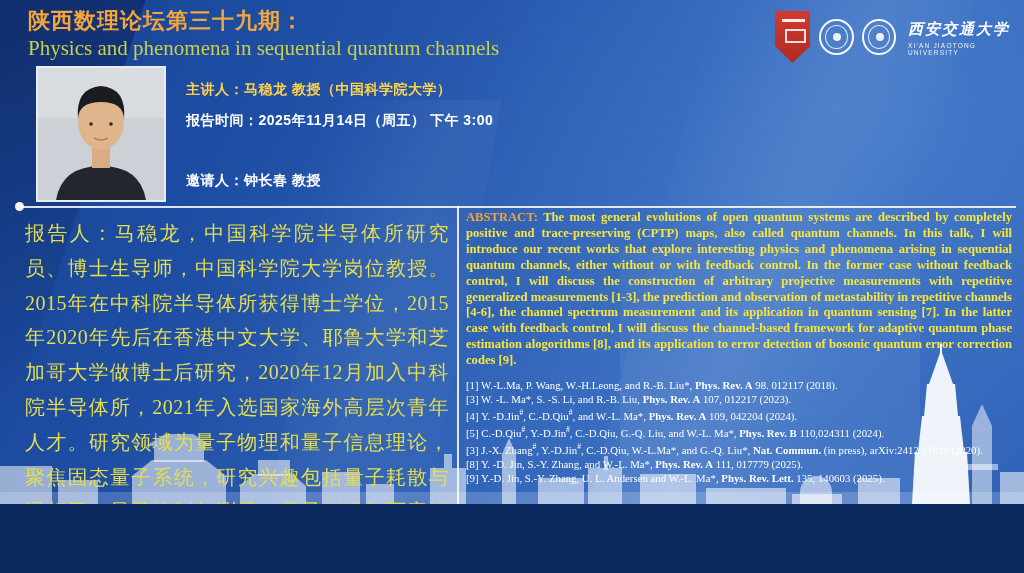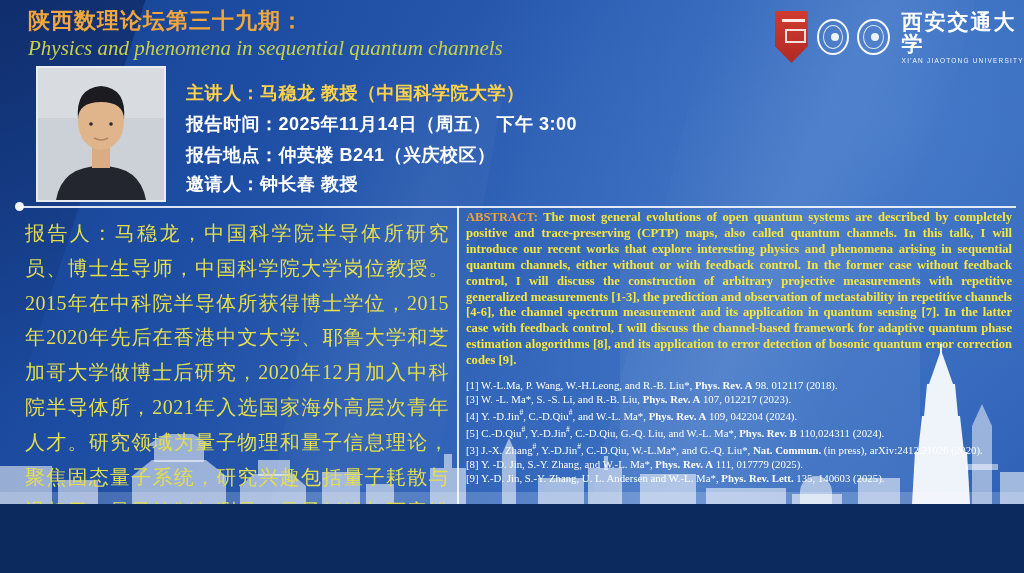--- a/index.html
+++ b/index.html
@@ -20,43 +20,43 @@
     transform:skewX(-14deg);}
   .streak.light-b{left:300px;top:100px;width:160px;height:473px;
     background:linear-gradient(100deg,rgba(255,255,255,0) 0%,rgba(255,255,255,0.05) 50%,rgba(255,255,255,0) 100%);
     transform:skewX(-10deg);}
   .streak.light-c{left:620px;top:250px;width:300px;height:323px;
     background:linear-gradient(rgba(255,255,255,0.04),rgba(210,230,255,0.10));}
 
   .forum-title{position:absolute;left:28px;top:6px;font-size:22px;font-weight:bold;
     color:#f2a63c;letter-spacing:1px;}
   .talk-title{position:absolute;left:28px;top:36px;font-size:21px;
-    font-family:"Liberation Serif",serif;color:#c8d04a;font-style:italic;}
+    font-family:"Liberation Serif",serif;color:#c8d04a;}
 
   .logo-group{position:absolute;left:775px;top:9px;height:56px;display:flex;align-items:center;}
   .badge{width:37px;height:52px;background:linear-gradient(#d03b30,#b02a24);
     clip-path:polygon(0 0,100% 0,100% 68%,50% 100%,0 68%);position:relative;margin-right:9px;}
   .badge::before{content:"";position:absolute;left:7px;top:8px;width:23px;height:3px;background:rgba(255,255,255,0.9);}
   .badge::after{content:"";position:absolute;left:10px;top:18px;width:17px;height:10px;
     border:2px solid rgba(255,255,255,0.85);}
   .seal{width:36px;height:36px;border-radius:50%;border:2px solid rgba(255,255,255,0.95);
     box-sizing:border-box;margin-right:8px;position:relative;}
   .seal::before{content:"";position:absolute;left:4px;top:4px;right:4px;bottom:4px;
     border-radius:50%;border:1px solid rgba(255,255,255,0.8);}
   .seal::after{content:"";position:absolute;left:12px;top:12px;width:8px;height:8px;
     border-radius:50%;background:rgba(255,255,255,0.9);}
   .wordmark{margin-left:4px;color:#fff;}
-  .wordmark .cn{font-family:"Liberation Serif",serif;font-weight:bold;
-    font-size:21px;letter-spacing:2px;line-height:22px;}
+  .wordmark .cn{font-family:"Liberation Serif",serif;font-style:italic;font-weight:bold;
+    font-size:15px;letter-spacing:2px;line-height:22px;}
   .wordmark .en{font-size:6.5px;letter-spacing:1.2px;color:rgba(255,255,255,0.92);margin-top:2px;}
 
   .photo{position:absolute;left:36px;top:66px;width:130px;height:136px;
     border:2px solid #e9ecef;box-sizing:border-box;background:linear-gradient(#d9dde2,#c3c8cf);}
 
-  .info-line{position:absolute;left:186px;font-size:18px;font-weight:bold;letter-spacing:0.5px;}
+  .info-line{position:absolute;left:186px;font-size:14px;font-weight:bold;letter-spacing:0.5px;}
   .info-line.l1{top:81px;color:#ffd24a;}
   .info-line.l2{top:112px;color:#ffffff;}
   .info-line.l3{top:143px;color:#ffffff;}
   .info-line.l4{top:172px;color:#ffffff;}
 
   .divider{position:absolute;background:rgba(255,255,255,0.85);}
   .divider.top{left:20px;top:206px;width:996px;height:2px;}
   .divider.vert{left:457px;top:206px;width:2px;height:304px;}
   .divider.bottom{left:457px;top:508px;width:540px;height:2px;}
   .divider-dot{position:absolute;width:9px;height:9px;border-radius:50%;background:#f2f5f8;}
@@ -146,21 +146,20 @@
       <ellipse cx="63" cy="54" rx="23" ry="28" fill="#e0b58c"></ellipse>
       <path d="M40 52 q-3 -32 23 -34 q26 2 23 34 q0 -18 -23 -18 q-23 0 -23 18 z" fill="#1c1c20"></path>
       <circle cx="53" cy="56" r="1.8" fill="#2a2a2e"></circle>
       <circle cx="73" cy="56" r="1.8" fill="#2a2a2e"></circle>
       <path d="M56 70 q7 4 14 0" stroke="#b08260" stroke-width="1.5" fill="none"></path>
     </svg>
   </div>
 
   <div class="info-line l1">主讲人：马稳龙 教授（中国科学院大学）</div>
   <div class="info-line l2">报告时间：2025年11月14日（周五） 下午 3:00</div>
-  <div class="info-line l3">报告地点：仲英楼 B241（兴庆校区）</div>
   <div class="info-line l4">邀请人：钟长春 教授</div>
 
   <div class="divider-dot left"></div>
   <div class="divider top"></div>
   <div class="divider vert"></div>
   <div class="divider bottom"></div>
   <div class="divider-dot right"></div>
 
   <div class="bio">报告人：马稳龙，中国科学院半导体所研究员、博士生导师，中国科学院大学岗位教授。2015年在中科院半导体所获得博士学位，2015年2020年先后在香港中文大学、耶鲁大学和芝加哥大学做博士后研究，2020年12月加入中科院半导体所，2021年入选国家海外高层次青年人才。研究领域为量子物理和量子信息理论，聚焦固态量子系统，研究兴趣包括量子耗散与退相干、量子控制与测量、量子纠错与可容错操控、量子精密测量和量子算法等，在包括PRL的PR系列，Nature Physics, Nature Communications等期刊上发表文章近30篇。</div>
 

